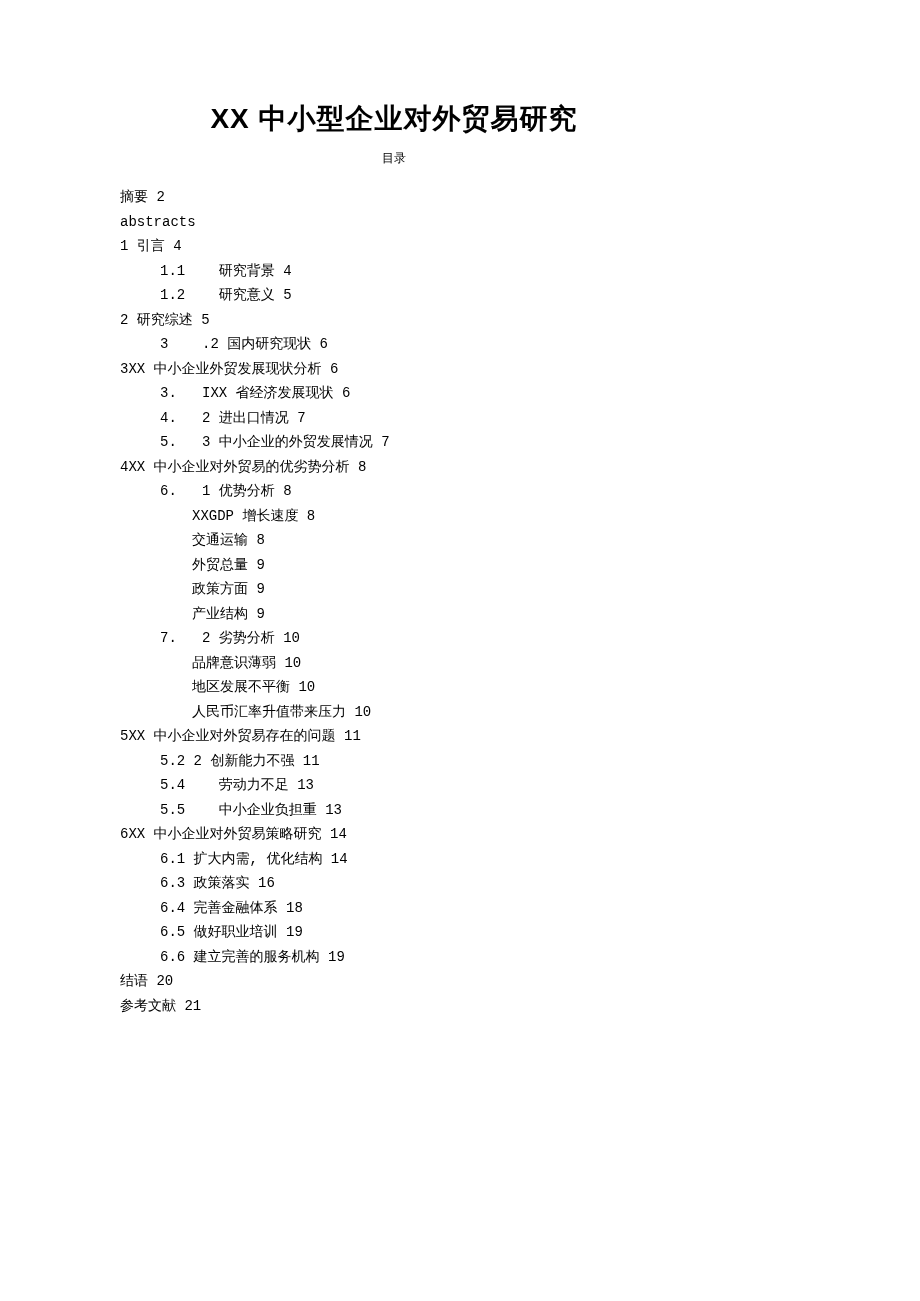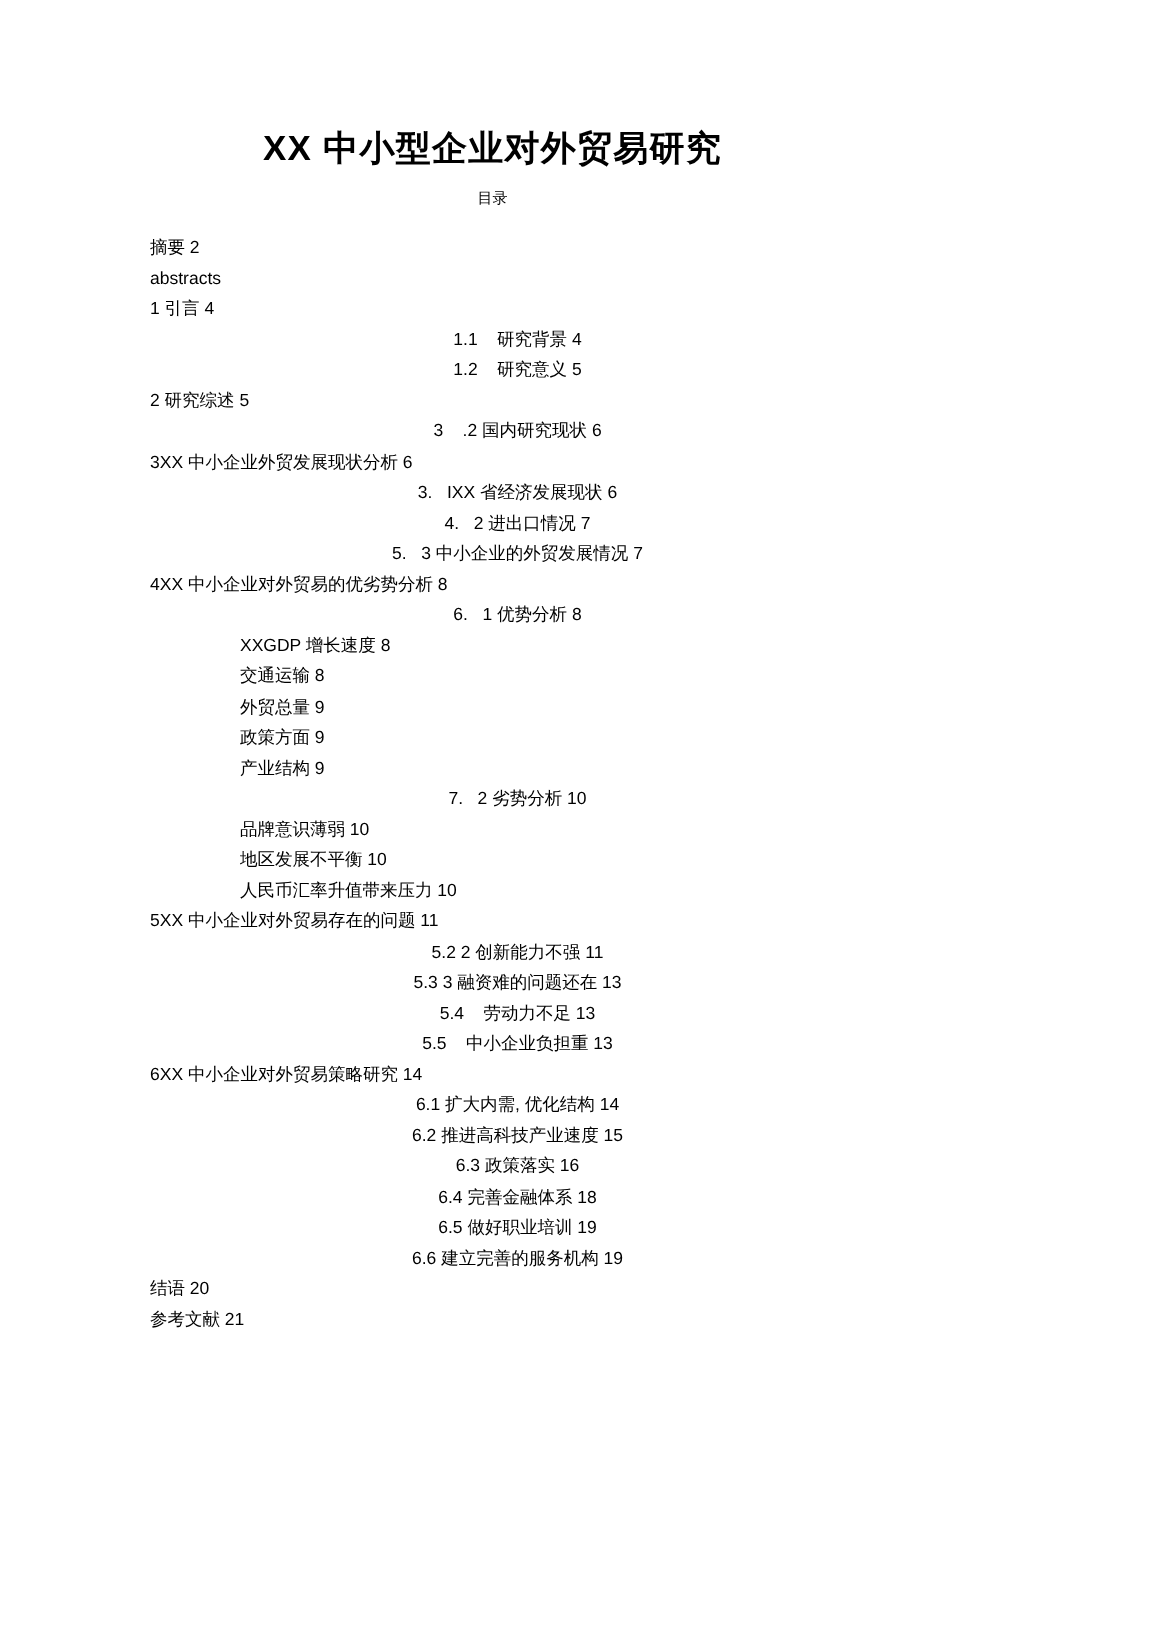--- a/index.html
+++ b/index.html
@@ -24,23 +24,24 @@
   }
   .subtitle {
     text-align: center;
     font-size: 12px;
     margin-bottom: 18px;
   }
   .toc-line {
     font-size: 14px;
     line-height: 1.75;
     white-space: pre;
+    font-family: Liberation Mono, monospace;
   }
   .l0 { padding-left: 0; }
-  .l1 { padding-left: 40px; text-align: center; }
+  .l1 { padding-left: 40px; }
   .l2 { padding-left: 72px; }
 </style>
 </head>
 <body>
 
 <div class="page">
   <div class="title">XX 中小型企业对外贸易研究</div>
   <div class="subtitle">目录</div>
   <div id="toc-container">
       <div class="toc-line l0">摘要 2</div>
@@ -60,26 +61,24 @@
       <div class="toc-line l2">交通运输 8</div>
       <div class="toc-line l2">外贸总量 9</div>
       <div class="toc-line l2">政策方面 9</div>
       <div class="toc-line l2">产业结构 9</div>
       <div class="toc-line l1">7.   2 劣势分析 10</div>
       <div class="toc-line l2">品牌意识薄弱 10</div>
       <div class="toc-line l2">地区发展不平衡 10</div>
       <div class="toc-line l2">人民币汇率升值带来压力 10</div>
       <div class="toc-line l0">5XX 中小企业对外贸易存在的问题 11</div>
       <div class="toc-line l1">5.2 2 创新能力不强 11</div>
-      <div class="toc-line l1">5.3 3 融资难的问题还在 13</div>
       <div class="toc-line l1">5.4    劳动力不足 13</div>
       <div class="toc-line l1">5.5    中小企业负担重 13</div>
       <div class="toc-line l0">6XX 中小企业对外贸易策略研究 14</div>
       <div class="toc-line l1">6.1 扩大内需, 优化结构 14</div>
-      <div class="toc-line l1">6.2 推进高科技产业速度 15</div>
       <div class="toc-line l1">6.3 政策落实 16</div>
       <div class="toc-line l1">6.4 完善金融体系 18</div>
       <div class="toc-line l1">6.5 做好职业培训 19</div>
       <div class="toc-line l1">6.6 建立完善的服务机构 19</div>
       <div class="toc-line l0">结语 20</div>
       <div class="toc-line l0">参考文献 21</div>
     </div>
 </div>
 
 </body></html>

